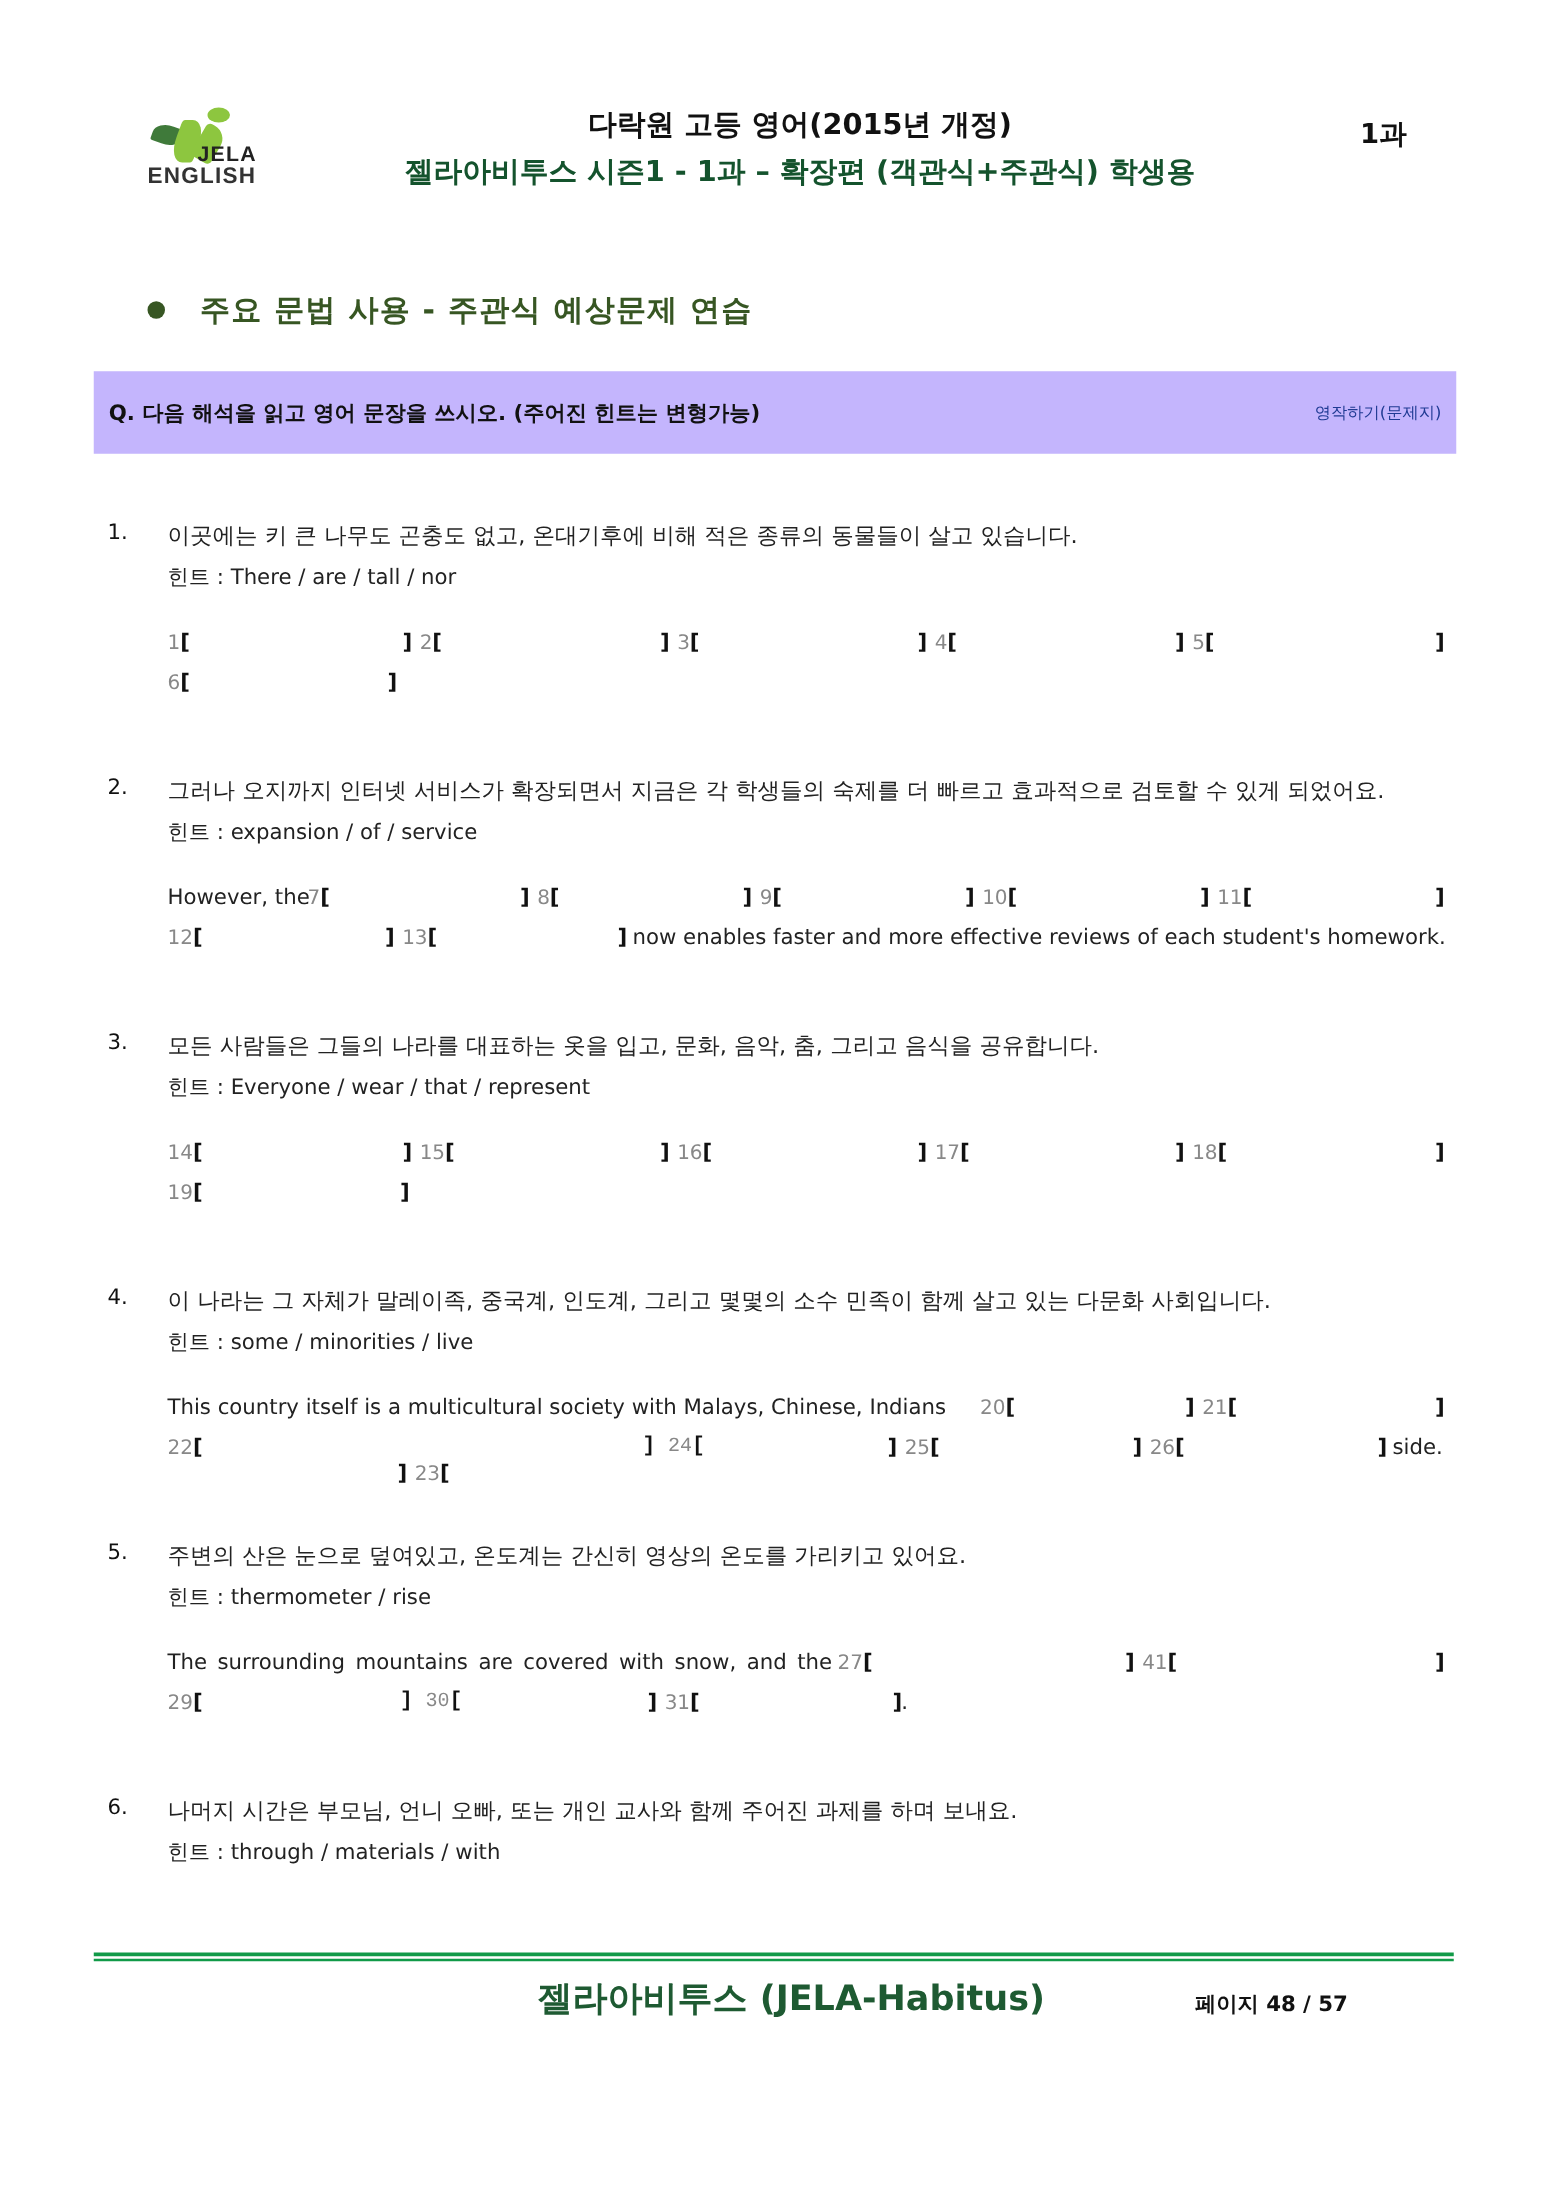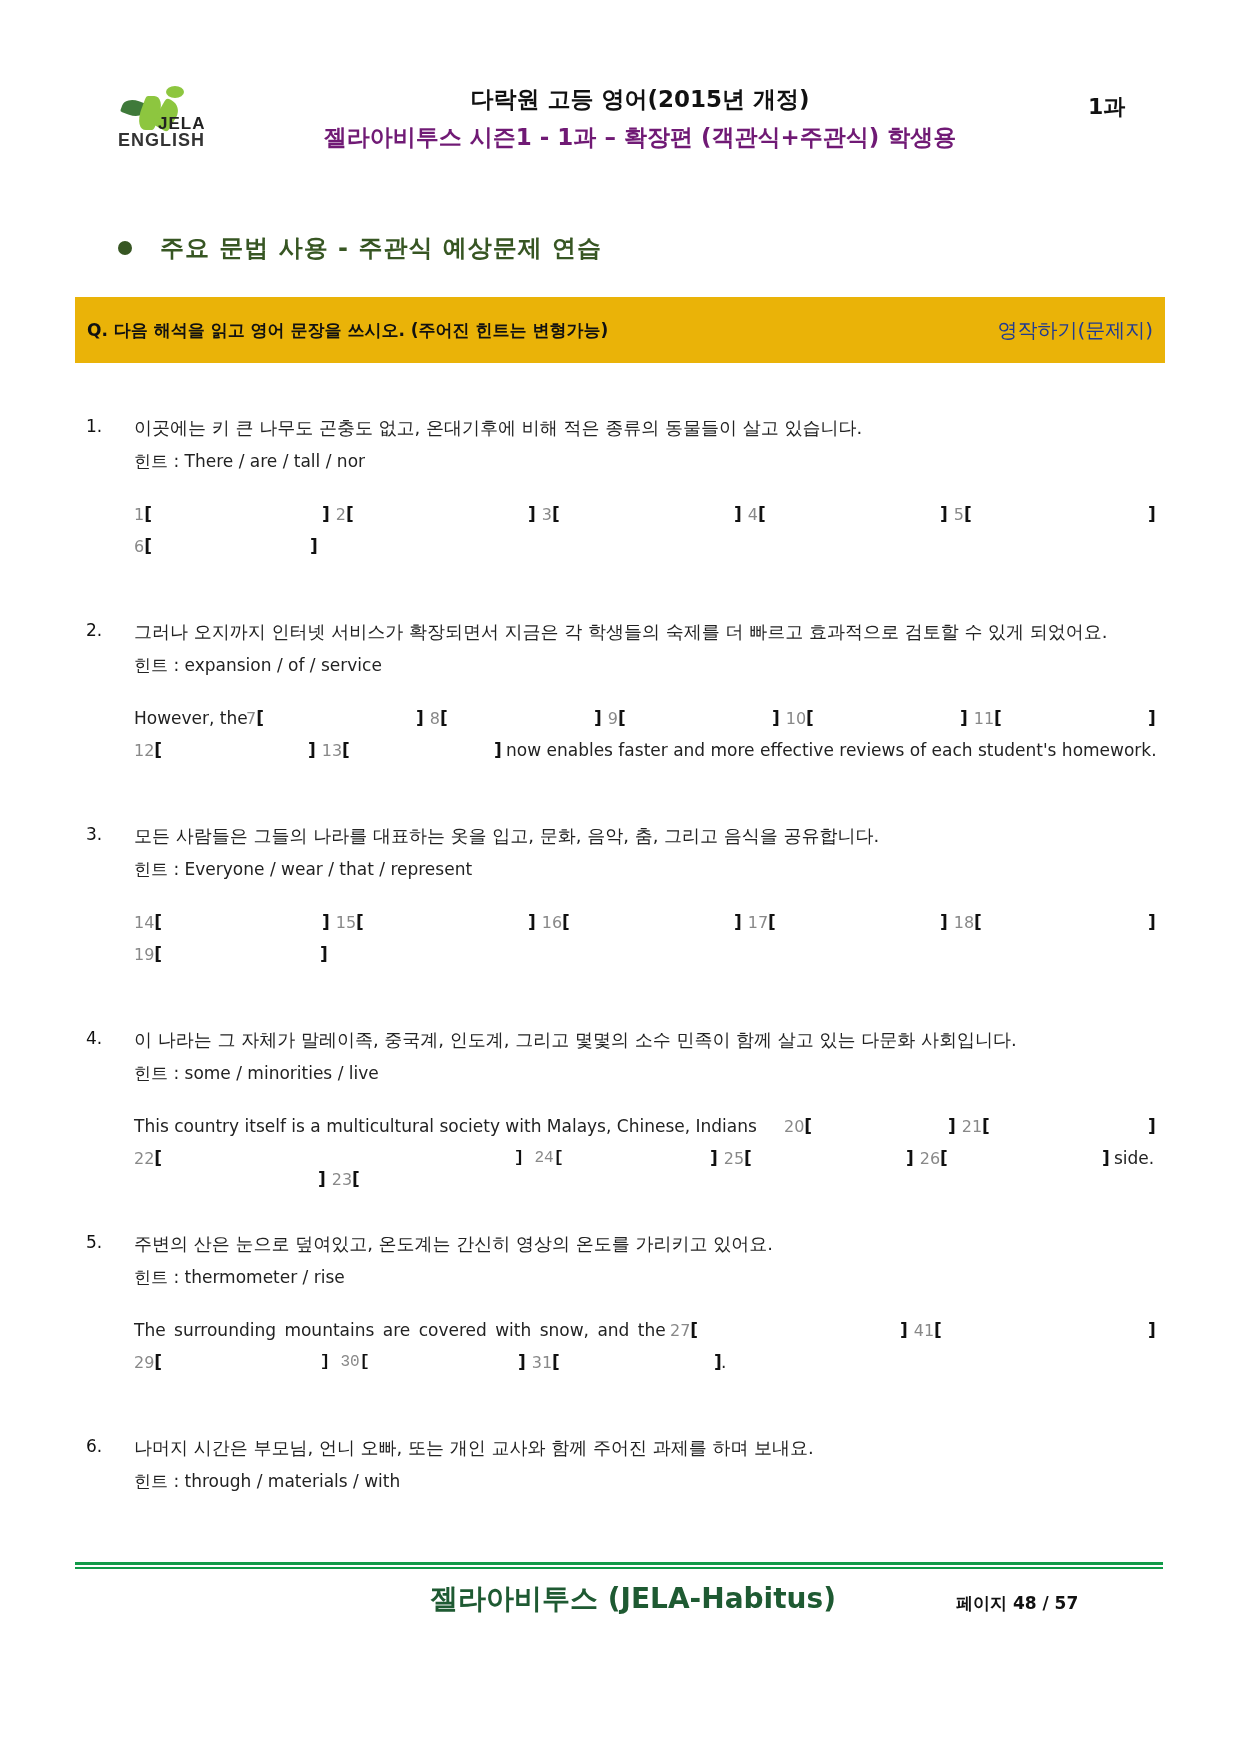--- a/index.html
+++ b/index.html
@@ -9,32 +9,32 @@
     
     .logo { position: absolute; left: 118px; top: 86px; width: 110px; height: 66px; }
     .logo .leaf1 { position: absolute; left: 4px; top: 14px; width: 24px; height: 16px; background: #3f7a3a; border-radius: 60% 10% 60% 10%; transform: rotate(20deg); }
     .logo .leaf2 { position: absolute; left: 22px; top: 10px; width: 20px; height: 34px; background: #8dc63f; border-radius: 10% 60% 10% 60%; transform: skewX(-20deg); }
     .logo .stroke { position: absolute; left: 40px; top: 14px; width: 18px; height: 30px; background: #8dc63f; border-radius: 4px 12px 4px 4px; transform: rotate(30deg); }
     .logo .dot { position: absolute; left: 48px; top: 0px; width: 18px; height: 12px; background: #8dc63f; border-radius: 50%; }
     .logo .t1 { position: absolute; left: 40px; top: 28px; font: bold 17px "Liberation Sans", sans-serif; color: #222; letter-spacing: 1px; }
     .logo .t2 { position: absolute; left: 0px; top: 44px; font: bold 18px "Liberation Sans", sans-serif; color: #333; letter-spacing: 1px; }
 
     .title1 { position: absolute; left: 0; width: 1240px; top: 84px; text-align: center; font-size: 23px; font-weight: bold; color: #111; padding-left: 40px; }
-    .title2 { position: absolute; left: 0; width: 1240px; top: 122px; text-align: center; font-size: 23px; font-weight: bold; color: #701a75; padding-left: 40px; }
+    .title2 { position: absolute; left: 0; width: 1240px; top: 122px; text-align: center; font-size: 23px; font-weight: bold; color: #14532d; padding-left: 40px; }
     .lesson { position: absolute; left: 1088px; top: 92px; font-size: 22px; font-weight: bold; color: #111; }
 
     
     .section { position: absolute; left: 118px; top: 232px; display: flex; align-items: center; }
     .section .bullet { width: 14px; height: 14px; border-radius: 50%; background: #375623; margin-right: 28px; }
     .section .label { font-size: 24px; font-weight: bold; color: #375623; letter-spacing: 1px; }
 
     
-    .qbar { position: absolute; left: 75px; top: 297px; width: 1090px; height: 66px; background: #eab308; display: flex; align-items: center; justify-content: space-between; padding: 0 12px 0 12px; }
+    .qbar { position: absolute; left: 75px; top: 297px; width: 1090px; height: 66px; background: #c4b5fd; display: flex; align-items: center; justify-content: space-between; padding: 0 12px 0 12px; }
     .qbar .qtext { font-size: 17px; font-weight: bold; color: #111; }
-    .qbar .qlink { font-size: 20px; color: #1f3a93; }
+    .qbar .qlink { font-size: 13px; color: #1f3a93; }
 
     
     .q { position: absolute; left: 86px; width: 1080px; }
     .q .num { position: absolute; left: 0; top: 0; font-size: 17px; color: #111; }
     .q .kr { position: absolute; left: 48px; top: 0; font-size: 18px; color: #222; white-space: nowrap; }
     .q .hint { position: absolute; left: 48px; top: 34px; font-size: 17px; color: #222; white-space: nowrap; }
     .q .ans { position: absolute; left: 48px; width: 1022px; font-size: 17px; color: #222; height: 24px; }
     .q .ans1 { top: 88px; }
     .q .ans2 { top: 120px; }
     .blank { position: absolute; top: 0; white-space: nowrap; }

